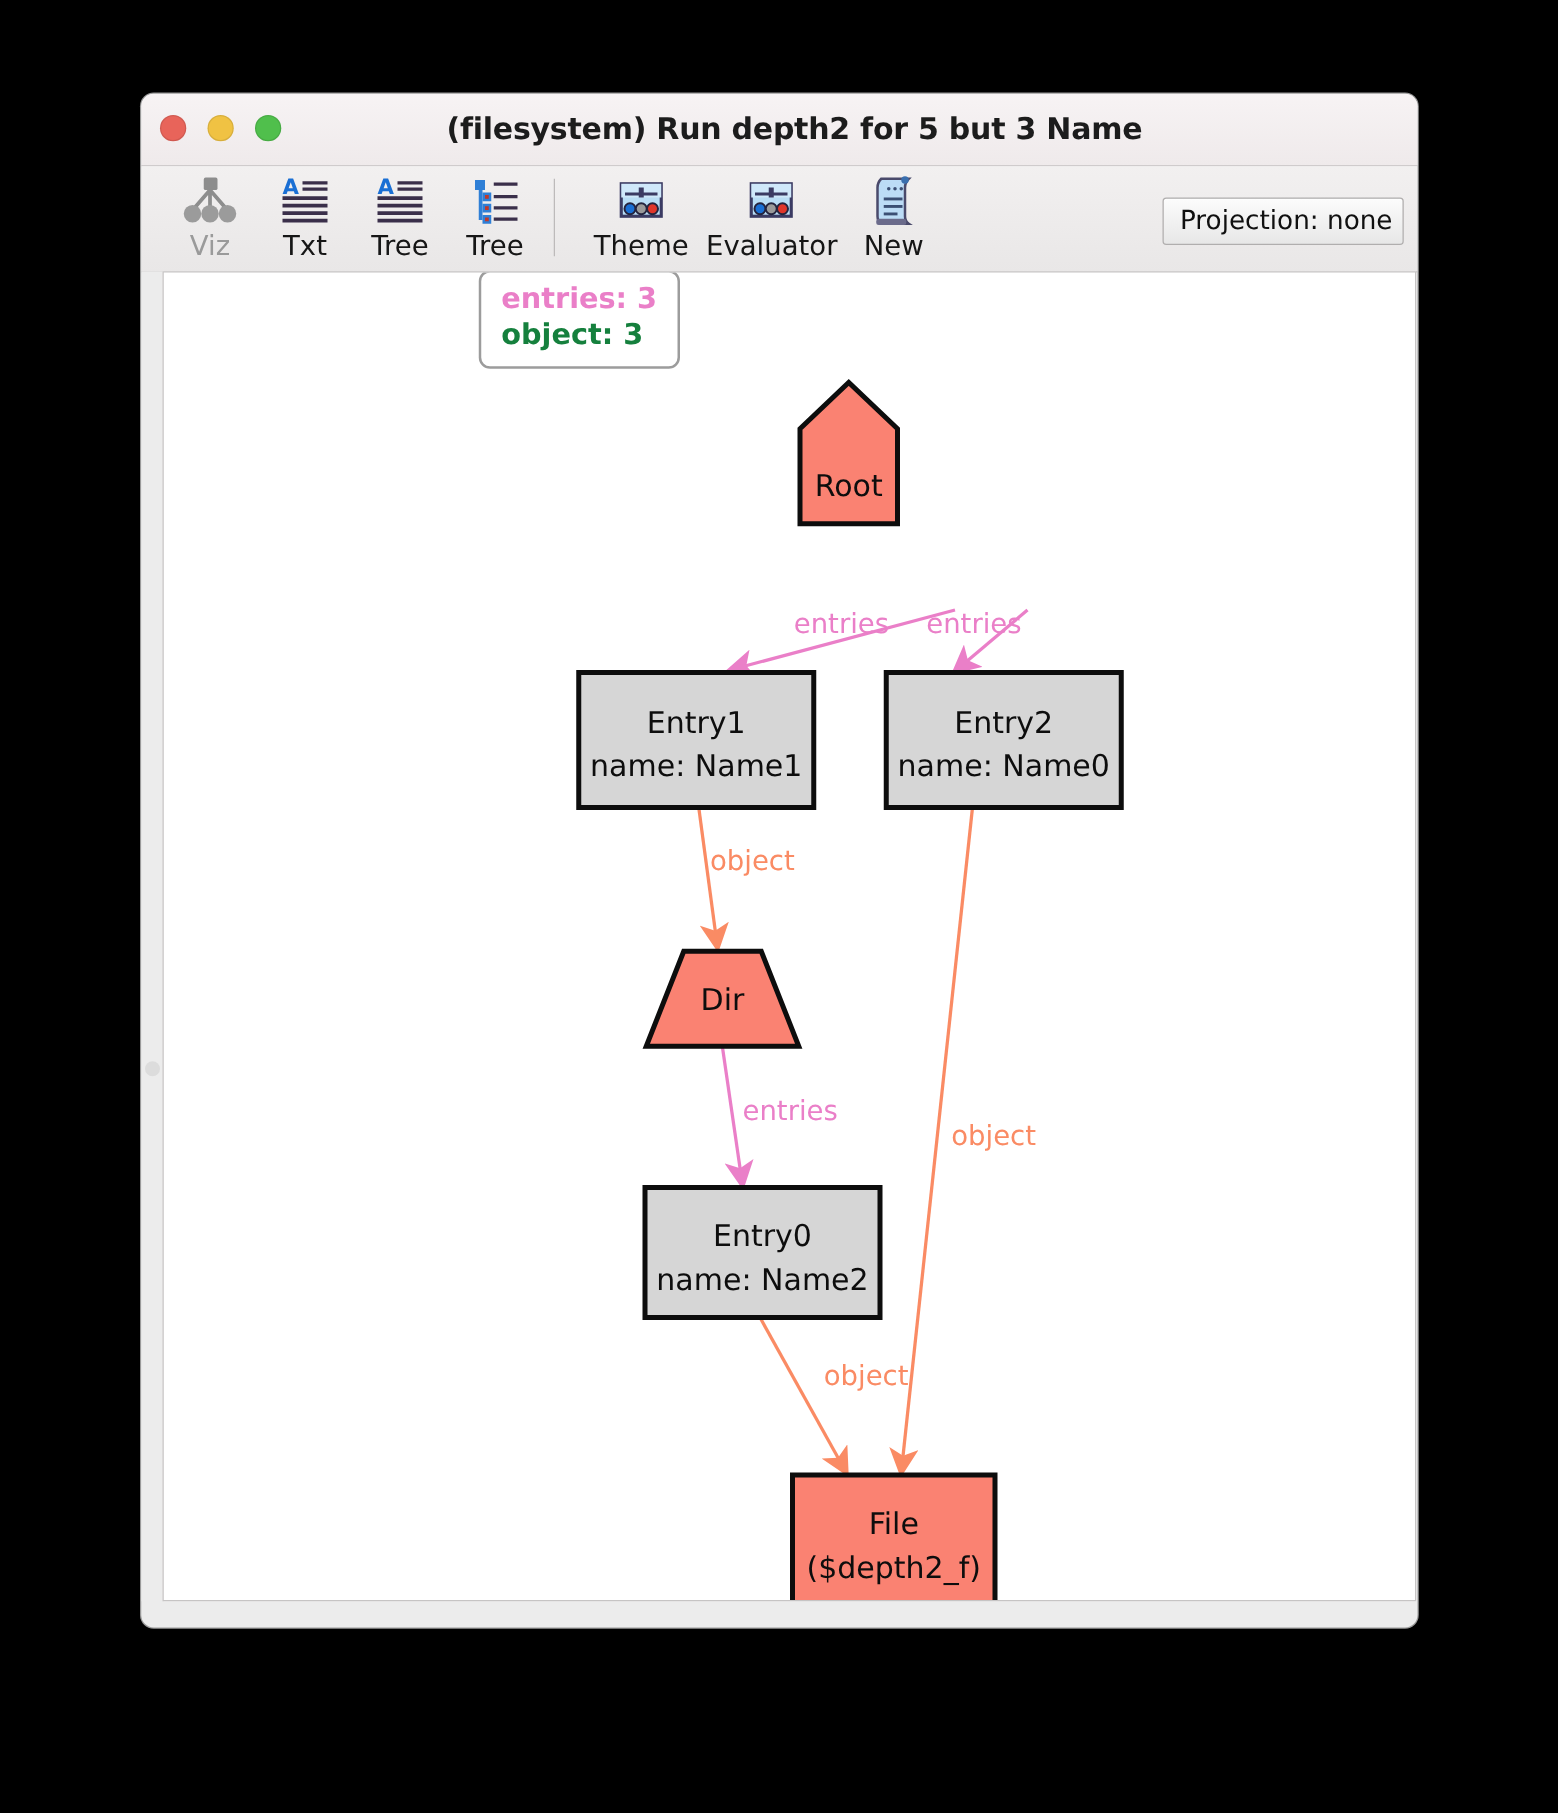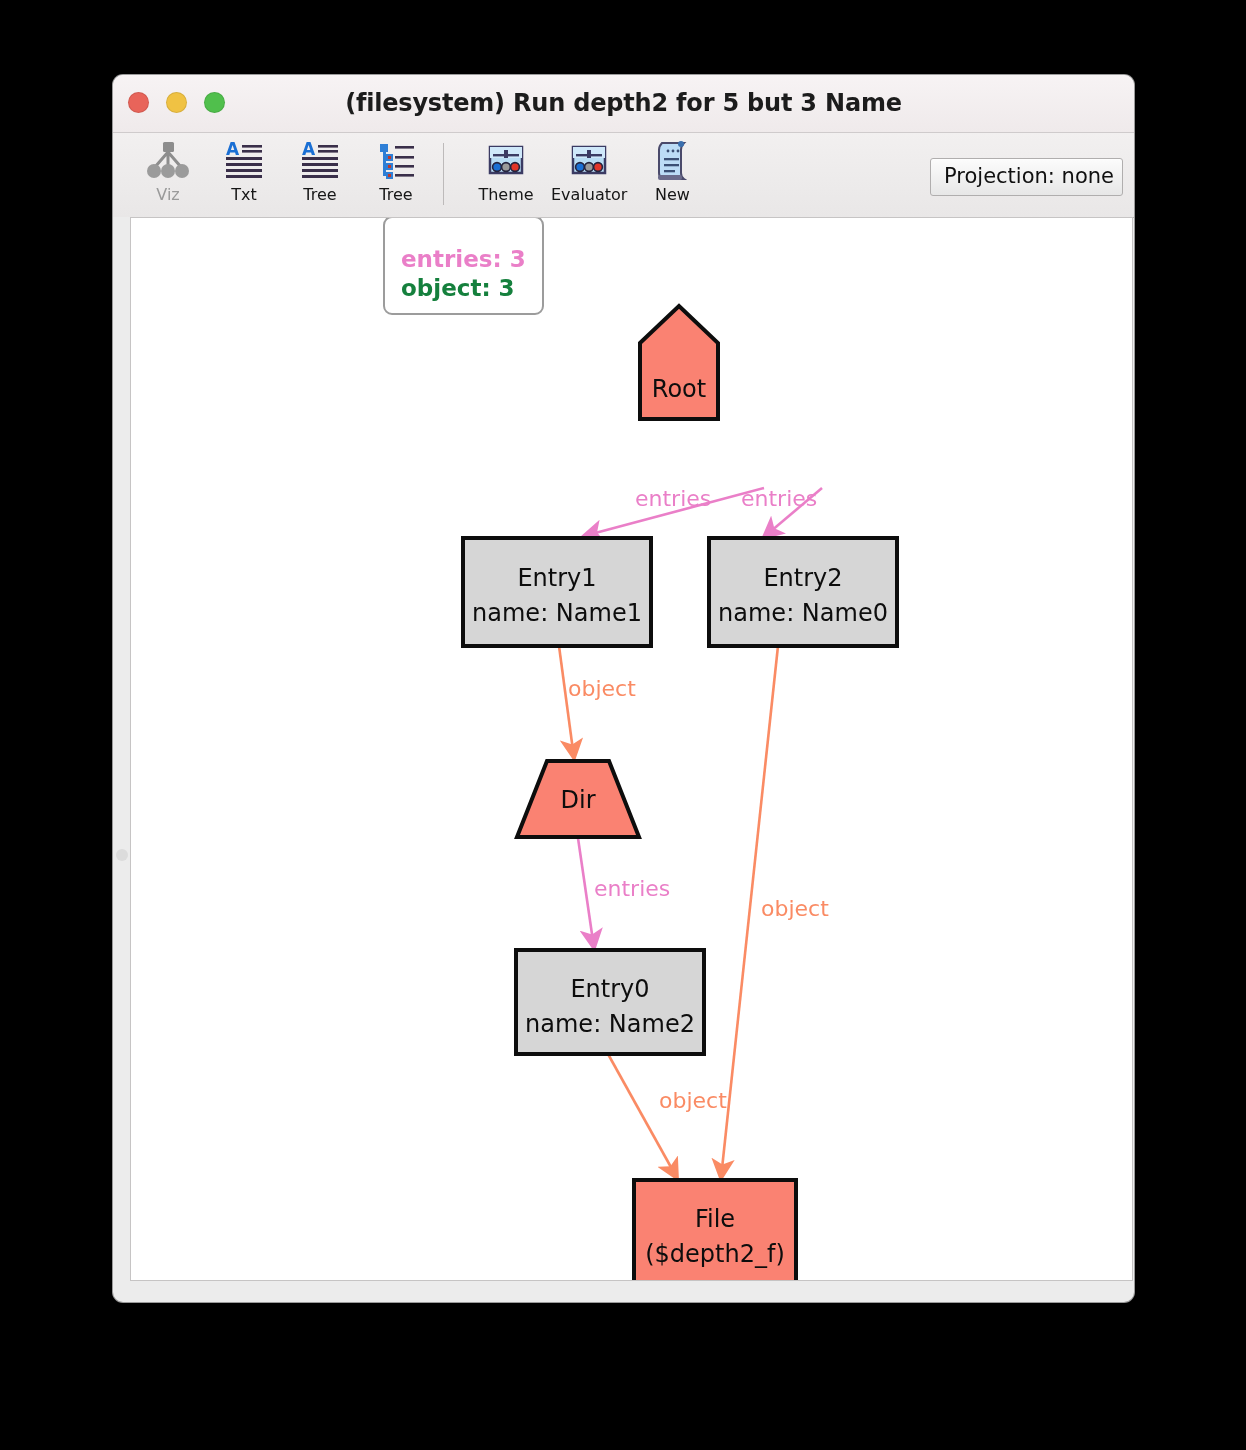--- a/index.html
+++ b/index.html
@@ -11,20 +11,21 @@
   .window{
     position:absolute;left:113px;top:75px;width:1021px;height:1227px;
     background:#ececec;border-radius:10px;
     box-shadow:0 0 0 1px #9a9a9a;
     overflow:hidden;
   }
   .titlebar{
     position:relative;height:57px;width:100%;
     background:linear-gradient(#f7f3f4,#efeaeb);
     border-bottom:1px solid #cfcbcc;
+    padding-left:24px;
   }
   .lights{position:absolute;left:15px;top:17px;display:flex;gap:17px;}
   .light{width:21px;height:21px;border-radius:50%;}
   .light.red{background:#e8645a;box-shadow:inset 0 0 0 1px rgba(0,0,0,.10);}
   .light.yellow{background:#f0c243;box-shadow:inset 0 0 0 1px rgba(0,0,0,.10);}
   .light.green{background:#50bf4c;box-shadow:inset 0 0 0 1px rgba(0,0,0,.10);}
   .wtitle{
     position:absolute;left:0;right:0;top:14px;text-align:center;
     font-size:24px;font-weight:bold;color:#1c1c1c;letter-spacing:-.2px;
   }
@@ -37,21 +38,21 @@
   }
   .tgroup{position:absolute;top:5px;display:flex;align-items:flex-start;}
   .tgroup.left{left:17px;}
   .tgroup.right{left:355px;justify-content:flex-end;}
   .tbtn{
     width:auto;min-width:62px;padding:0 7px;
     display:flex;flex-direction:column;align-items:center;justify-content:flex-start;
     cursor:default;
   }
   .tbtn .ico{height:46px;display:flex;align-items:center;justify-content:center;}
-  .tbtn .lbl{font-size:16px;color:#161616;margin-top:1px;}
+  .tbtn .lbl{font-size:22px;color:#161616;margin-top:1px;}
   .tbtn.disabled .lbl{color:#9a9a9a;}
   .tsep{
     position:absolute;left:330px;top:10px;width:1px;height:62px;background:#bdbaba;
   }
   .projbtn{
     position:absolute;left:793px;top:25px;
     padding:5px 8px 7px 13px;
     font-size:21px;color:#101010;
     background:linear-gradient(#fcfcfc,#e7e7e7);
     border:1px solid #b0aeae;border-radius:3px;
@@ -75,21 +76,21 @@
     background:#dcdcdc;
   }
   svg.graph{position:absolute;left:0;top:0;}
 
   .legend{
     position:absolute;left:252px;top:-2px;
     border:2px solid #9c9c9c;border-radius:9px;background:#fff;
     padding:7px 16px 9px 16px;
   }
   .legend div{font-size:23px;font-weight:bold;line-height:1.28;}
-  .lg-entries{color:#ea7fc8;margin-top:20px;}
+  .lg-entries{color:#ea7fc8;}
   .lg-object{color:#15803d;}
 
   .nodelabel{font-size:24px;fill:#0d0d0d;font-family:"DejaVu Sans","Liberation Sans",sans-serif;text-anchor:middle;}
   .edgelabel{font-size:22px;font-family:"DejaVu Sans","Liberation Sans",sans-serif;}
 </style>
 </head>
 <body>
 
 <div class="stage">
   <div class="window">

